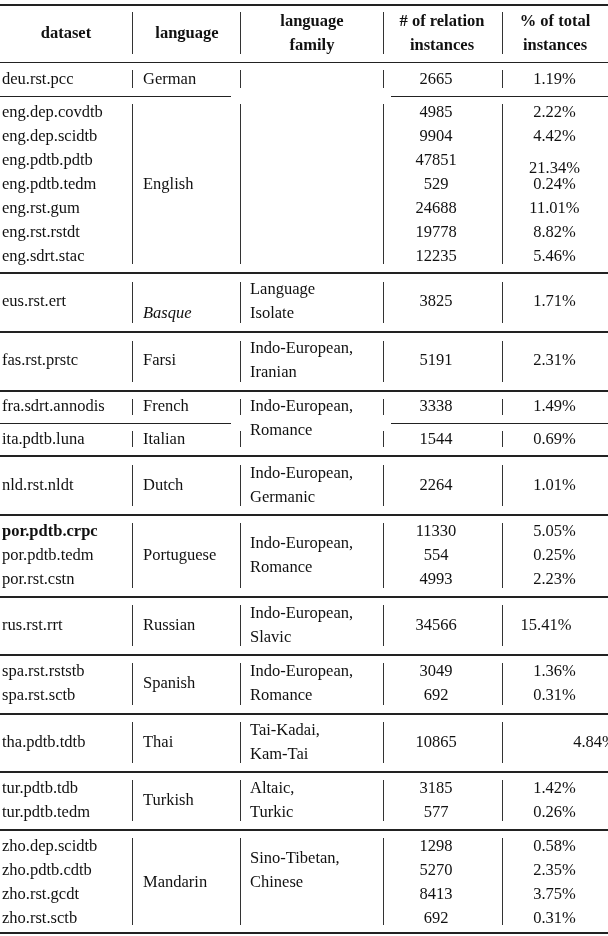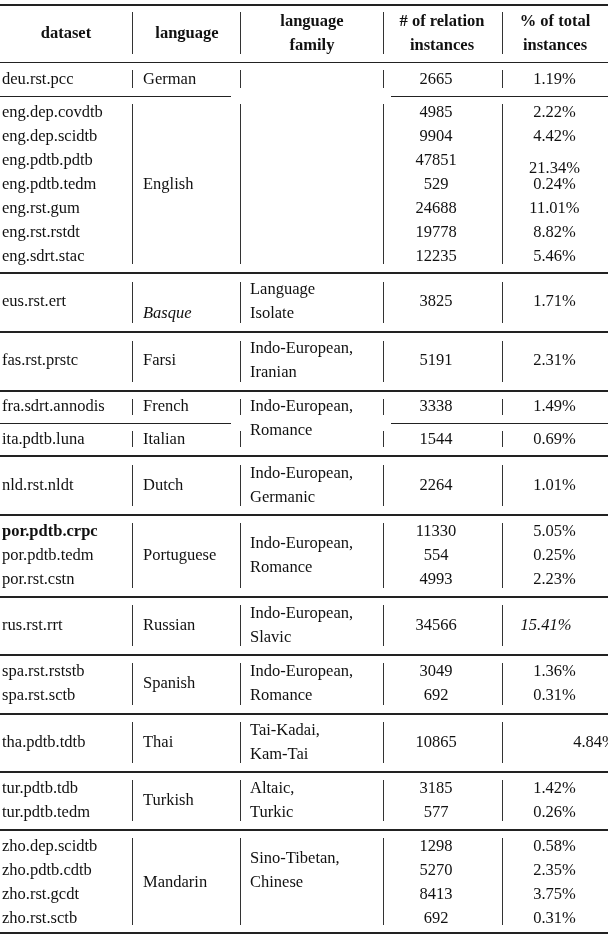--- a/index.html
+++ b/index.html
@@ -165,21 +165,21 @@
       <div class="cell r" style="left:380px;width:112px;top:543px;">554</div>
       <div class="cell r" style="left:502px;width:105px;top:543px;">0.25%</div>
       <div class="cell" style="left:2px;top:567px;">por.rst.cstn</div>
       <div class="cell r" style="left:380px;width:112px;top:567px;">4993</div>
       <div class="cell r" style="left:502px;width:105px;top:567px;">2.23%</div>
       <div class="cell" style="left:143px;top:543px;">Portuguese</div>
       <div class="cell" style="left:250px;top:531px;">Indo-European,</div>
       <div class="cell" style="left:250px;top:555px;">Romance</div>
       <div class="cell" style="left:2px;top:613px;">rus.rst.rrt</div>
       <div class="cell r" style="left:380px;width:112px;top:613px;">34566</div>
-      <div class="cell r" style="left:502px;width:88px;top:613px;font-style:italic;">15.41%</div>
+      <div class="cell r" style="left:502px;width:88px;top:613px;">15.41%</div>
       <div class="cell" style="left:143px;top:613px;">Russian</div>
       <div class="cell" style="left:250px;top:601px;">Indo-European,</div>
       <div class="cell" style="left:250px;top:625px;">Slavic</div>
       <div class="cell" style="left:2px;top:659px;">spa.rst.rststb</div>
       <div class="cell r" style="left:380px;width:112px;top:659px;">3049</div>
       <div class="cell r" style="left:502px;width:105px;top:659px;">1.36%</div>
       <div class="cell" style="left:2px;top:683px;">spa.rst.sctb</div>
       <div class="cell r" style="left:380px;width:112px;top:683px;">692</div>
       <div class="cell r" style="left:502px;width:105px;top:683px;">0.31%</div>
       <div class="cell" style="left:143px;top:671px;">Spanish</div>

